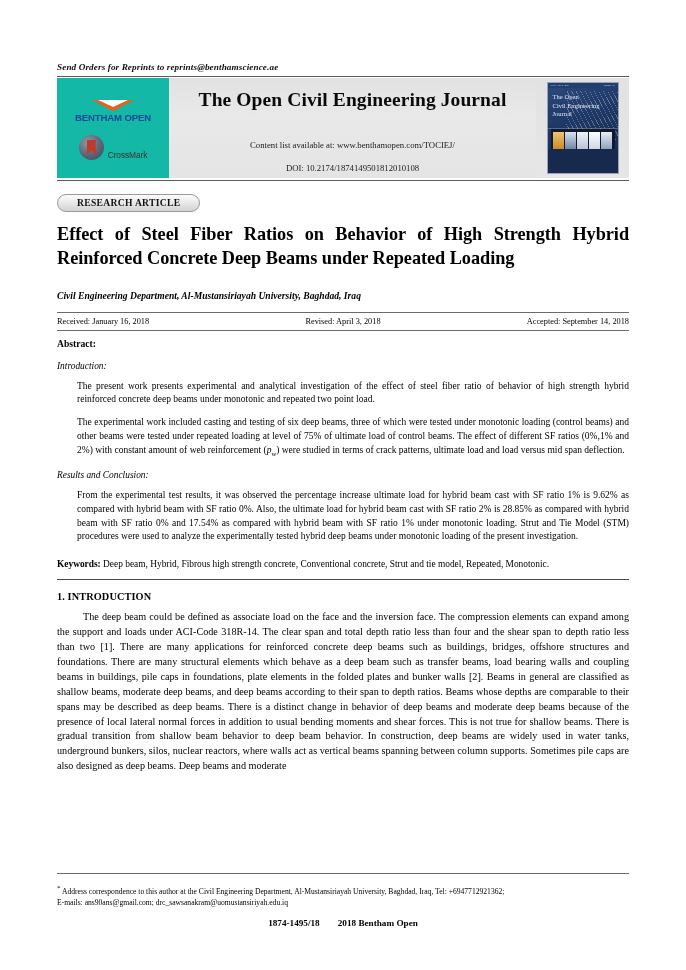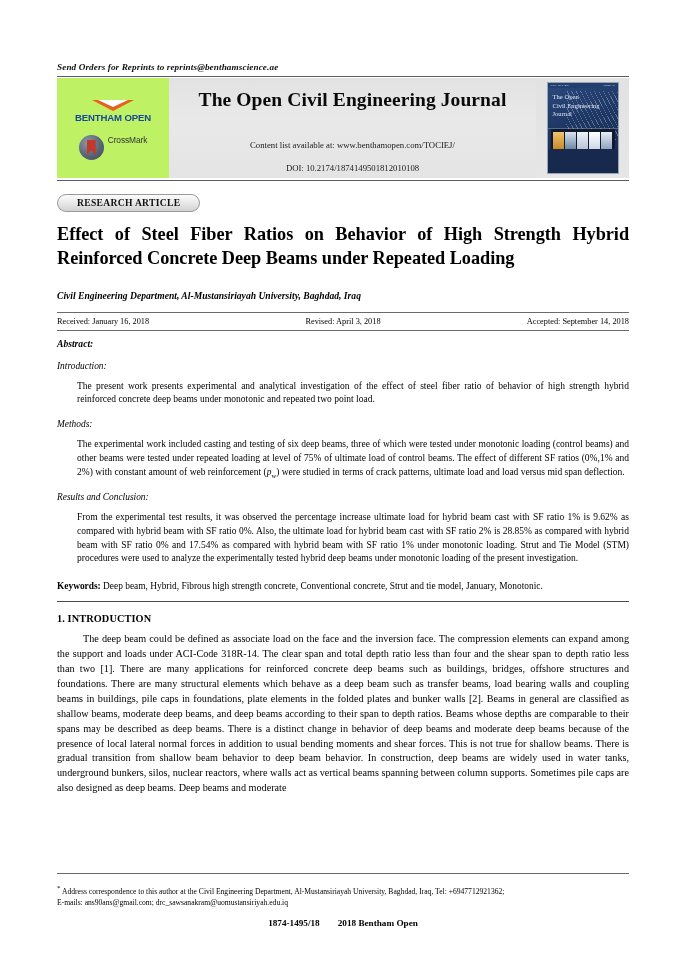--- a/index.html
+++ b/index.html
@@ -48,21 +48,21 @@
 
   
   .masthead {
     display: flex;
     height: 100px;
     margin-top: 1px;
     align-items: stretch;
   }
   .mast-left {
     width: 112px;
-    background: #bef264;
+    background: #14b8a6;
     display: flex;
     flex-direction: column;
     align-items: center;
     justify-content: center;
     gap: 12px;
     padding-top: 4px;
   }
   .bentham-logo { text-align: center; line-height: 1; }
   .bentham-swoosh {
     width: 42px; height: 11px; margin: 0 auto 2px auto;
@@ -84,21 +84,21 @@
     border-right: 15px solid transparent;
     border-top: 7px solid #ffffff;
   }
   .bentham-text {
     font-family: "Liberation Sans", sans-serif;
     font-weight: bold;
     font-size: 9.6px;
     color: #18489e;
     letter-spacing: -0.15px;
   }
-  .crossmark { display: flex; align-items: flex-start; gap: 4px; }
+  .crossmark { display: flex; align-items: flex-end; gap: 4px; }
   .crossmark-mark {
     width: 25px; height: 25px; border-radius: 50%;
     background: radial-gradient(circle at 35% 30%, #8d96a5 0%, #5a6475 55%, #3f4859 100%);
     display: flex; align-items: center; justify-content: center;
     position: relative;
   }
   .crossmark-mark:after {
     content: "";
     width: 9px; height: 15px;
     background: #c0392b;
@@ -235,21 +235,21 @@
     font-size: 8.3px;
     padding: 4px 0 4px 0;
   }
   .dates .d1 { flex: 1; text-align: left; }
   .dates .d2 { flex: 1; text-align: center; }
   .dates .d3 { flex: 1; text-align: right; }
   .dates-rule-bot { border-top: 1px solid #6a6a6a; }
 
   
   .abs-label {
-    font-size: 9.6px; font-weight: bold; margin-top: 7px; font-style: italic;
+    font-size: 9.6px; font-weight: bold; margin-top: 7px;
   }
   .abs-sub {
     font-size: 9.4px; font-weight: normal; font-style: italic; margin-top: 12px;
   }
   .abs-p {
     font-size: 9.5px;
     line-height: 1.45;
     text-align: justify;
     margin-top: 9px;
     margin-left: 20px;
@@ -365,27 +365,26 @@
     <span class="d2">Revised: April 3, 2018</span>
     <span class="d3">Accepted: September 14, 2018</span>
   </div>
   <div class="dates-rule-bot"></div>
 
   <div class="abs-label">Abstract:</div>
 
   <div class="abs-sub">Introduction:</div>
   <div class="abs-p">The present work presents experimental and analytical investigation of the effect of steel fiber ratio of behavior of high strength hybrid reinforced concrete deep beams under monotonic and repeated two point load.</div>
 
-  <div class="abs-sub">Methods:</div>
   <div class="abs-p"><span>The experimental work included casting and testing of six deep beams, three of which were tested under monotonic loading (control beams) and other beams were tested under repeated loading at level of 75% of ultimate load of control beams. The effect of different SF ratios (0%,1% and 2%) with constant amount of web reinforcement (</span><i>p</i><sub>w</sub><span>) were studied in terms of crack patterns, ultimate load and load versus mid span deflection.</span></div>
 
   <div class="abs-sub">Results and Conclusion:</div>
   <div class="abs-p">From the experimental test results, it was observed the percentage increase ultimate load for hybrid beam cast with SF ratio 1% is 9.62% as compared with hybrid beam with SF ratio 0%. Also, the ultimate load for hybrid beam cast with SF ratio 2% is 28.85% as compared with hybrid beam with SF ratio 0% and 17.54% as compared with hybrid beam with SF ratio 1% under monotonic loading. Strut and Tie Model (STM) procedures were used to analyze the experimentally tested hybrid deep beams under monotonic loading of the present investigation.</div>
 
-  <div class="kw"><b>Keywords:</b> <span>Deep beam, Hybrid, Fibrous high strength concrete, Conventional concrete, Strut and tie model, January, Monotonic.</span></div>
+  <div class="kw"><b>Keywords:</b> <span>Deep beam, Hybrid, Fibrous high strength concrete, Conventional concrete, Strut and tie model, Repeated, Monotonic.</span></div>
   <div class="rule-kw"></div>
 
   <h2 class="sec">1. INTRODUCTION</h2>
   <div class="body-p">The deep beam could be defined as associate load on the face and the inversion face. The compression elements can expand among the support and loads under ACI-Code 318R-14. The clear span and total depth ratio less than four and the shear span to depth ratio less than two [1]. There are many applications for reinforced concrete deep beams such as buildings, bridges, offshore structures and foundations. There are many structural elements which behave as a deep beam such as transfer beams, load bearing walls and coupling beams in buildings, pile caps in foundations, plate elements in the folded plates and bunker walls [2]. Beams in general are classified as shallow beams, moderate deep beams, and deep beams according to their span to depth ratios. Beams whose depths are comparable to their spans may be described as deep beams. There is a distinct change in behavior of deep beams and moderate deep beams because of the presence of local lateral normal forces in addition to usual bending moments and shear forces. This is not true for shallow beams. There is gradual transition from shallow beam behavior to deep beam behavior. In construction, deep beams are widely used in water tanks, underground bunkers, silos, nuclear reactors, where walls act as vertical beams spanning between column supports. Sometimes pile caps are also designed as deep beams. Deep beams and moderate</div>
 
   <div class="foot-rule"></div>
   <div class="footnote">
     <sup>*</sup> <span>Address correspondence to this author at the Civil Engineering Department, Al-Mustansiriayah University, Baghdad, Iraq, Tel: +6947712921362;</span><br>
     <span>E-mails: ans90ans@gmail.com; drc_sawsanakram@uomustansiriyah.edu.iq</span>
   </div>

